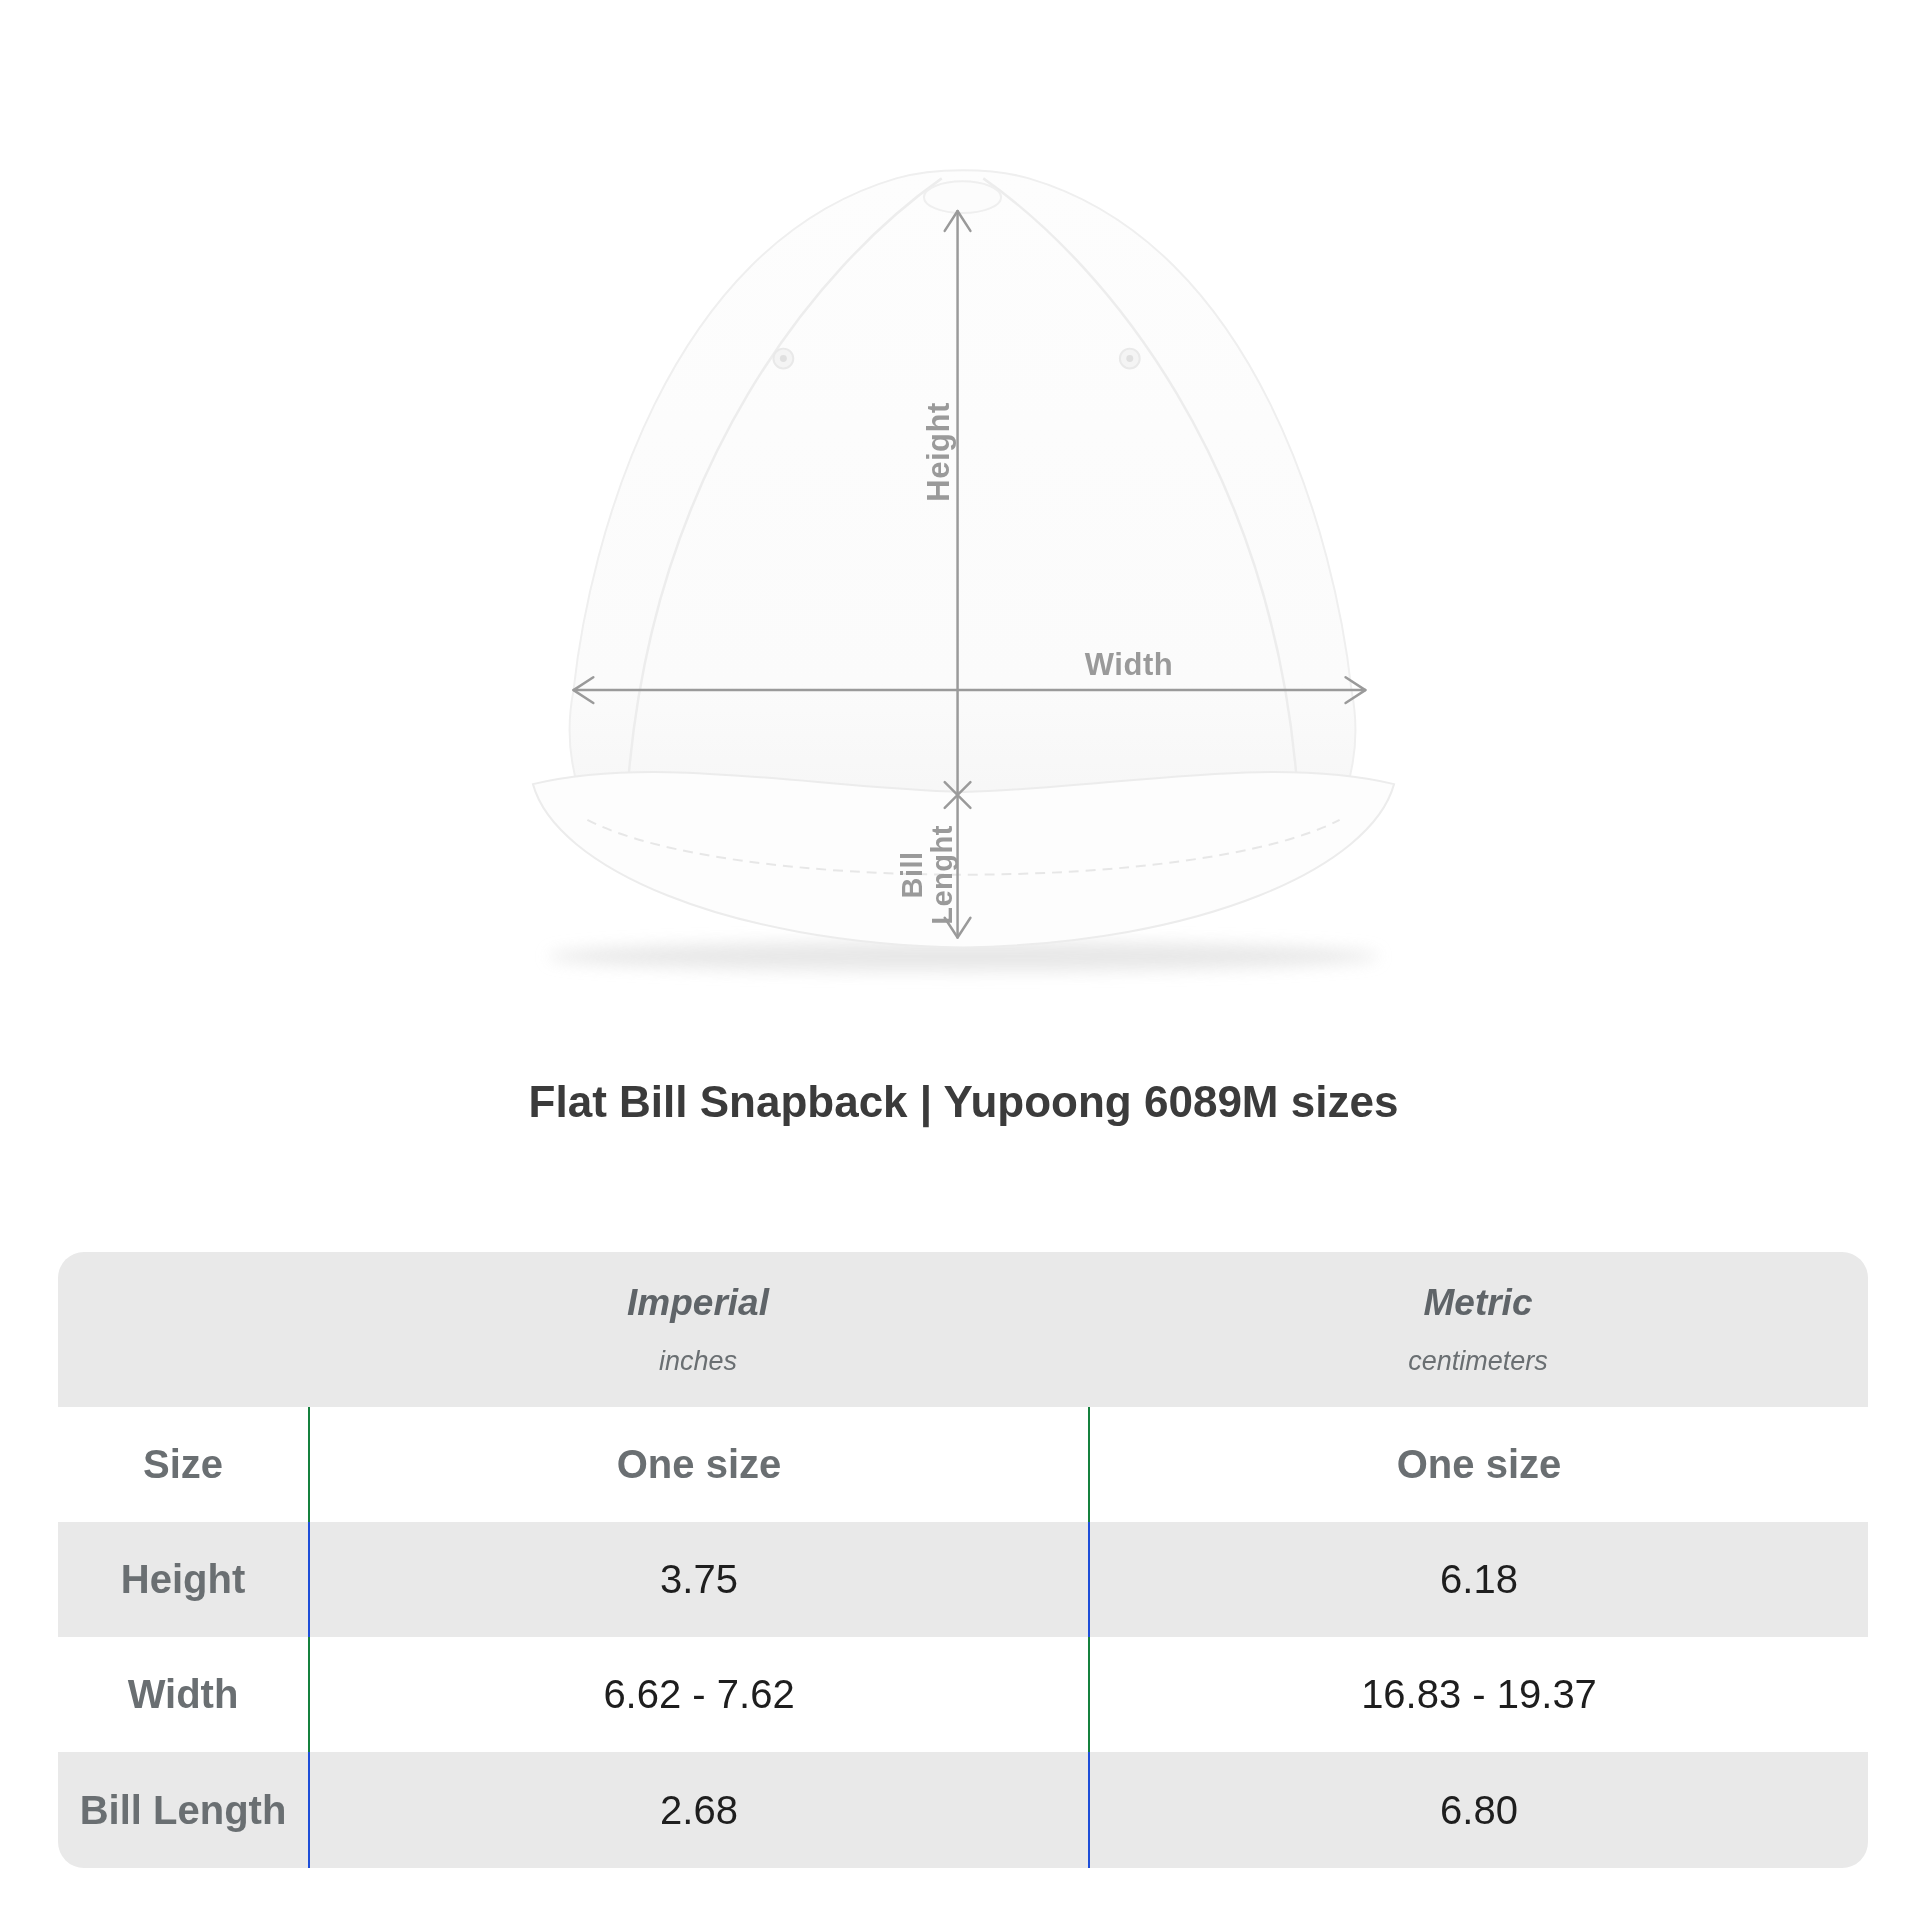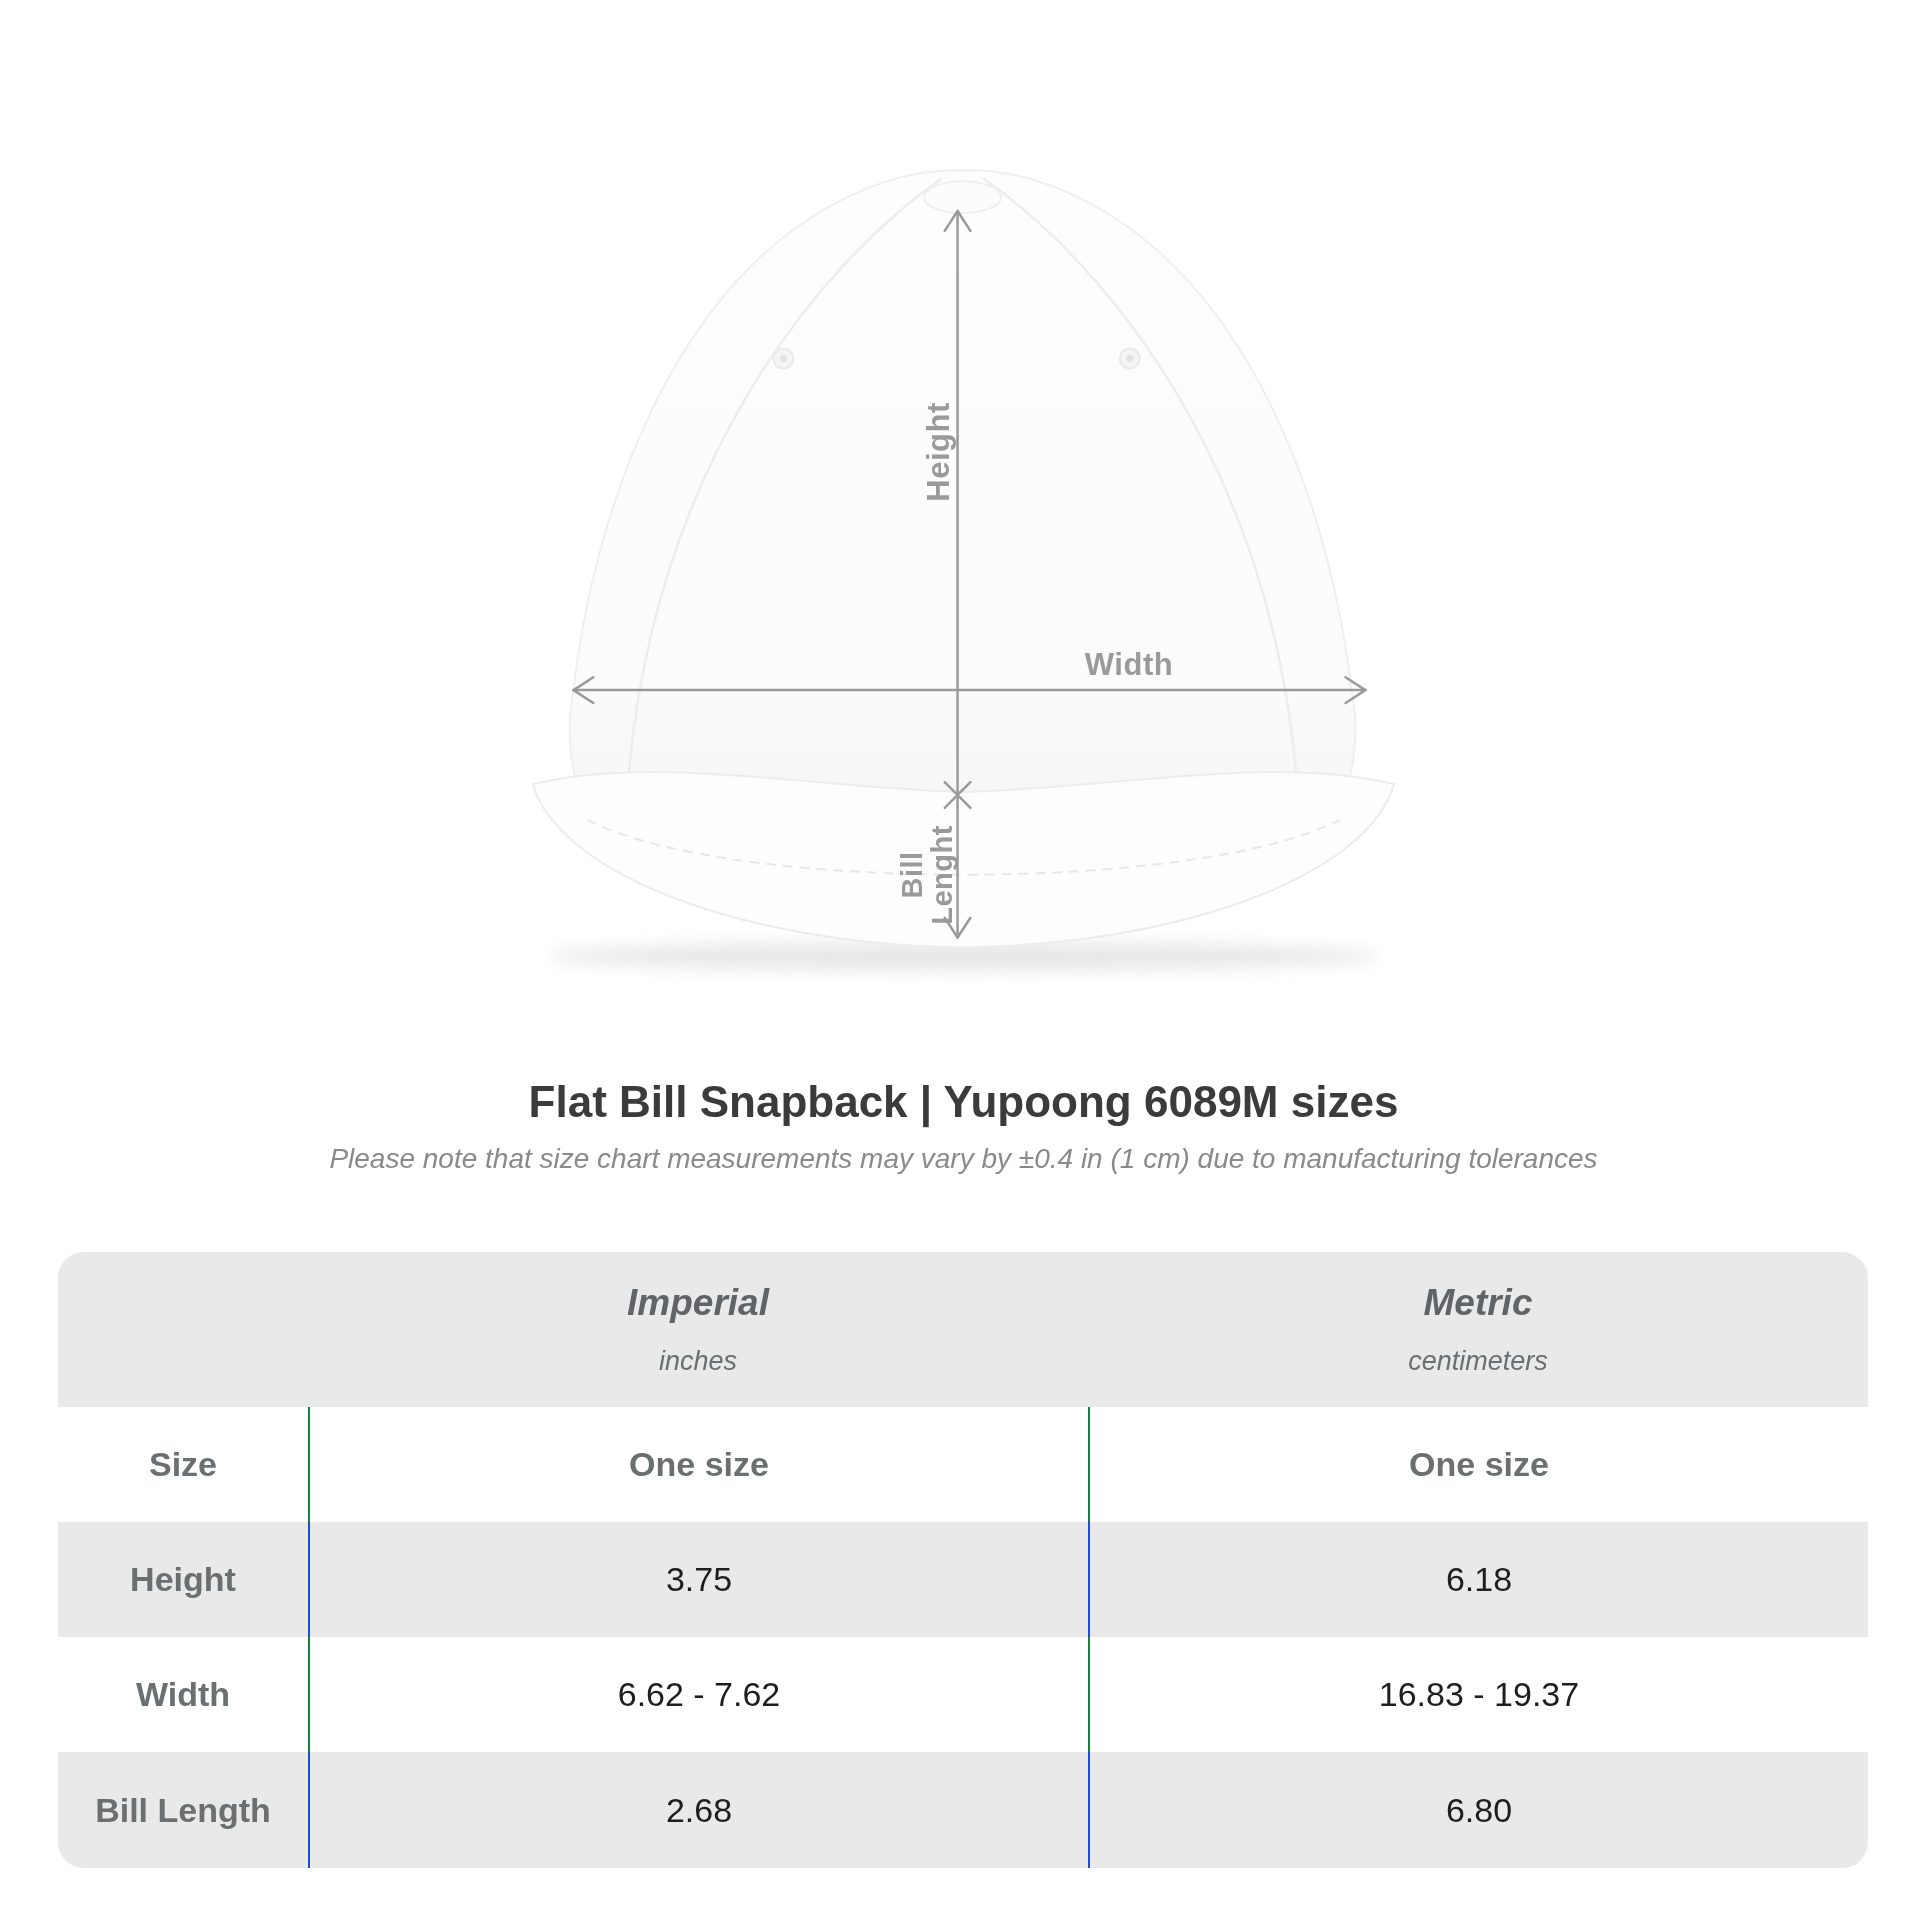--- a/index.html
+++ b/index.html
@@ -31,21 +31,21 @@
   .st-header{
     grid-column:1 / span 3;grid-row:1;background:#e9e9e9;border-radius:26px 26px 0 0;
     display:grid;grid-template-columns:250px 780px 780px;
   }
   .hdr-cell{display:flex;flex-direction:column;align-items:center;justify-content:center;gap:22px;}
   .hdr-label{font-size:37px;font-weight:bold;font-style:italic;color:#5f6468;}
   .hdr-unit{font-size:27px;font-style:italic;color:#6a6f72;}
   .st-row{display:contents;}
   .cell{
     display:flex;align-items:center;justify-content:center;
-    font-size:34px;color:#1e1e1e;
+    font-size:40px;color:#1e1e1e;
   }
   .cell.label, .cell.strong{font-weight:bold;color:#6a6f72;}
   .row-plain .cell{background:#ffffff;}
   .row-alt .cell{background:#e9e9e9;}
   .row-plain .cell.mid, .row-plain .cell.right{border-left:2px solid #15803d;}
   .row-alt .cell.mid, .row-alt .cell.right{border-left:2px solid #1d4ed8;}
   .row-last .cell.label{border-radius:0 0 0 26px;}
   .row-last .cell.right{border-radius:0 0 26px 0;}
 </style>
 </head>
@@ -112,21 +112,20 @@
       </g>
     </svg>
   </div>
 
   <div id="lbl-height" class="measure-label vertical">Height</div>
   <div id="lbl-width" class="measure-label horizontal">Width</div>
   <div id="lbl-bill" class="measure-label vertical"><span>Bill</span><br><span>Lenght</span></div>
 
   <div class="heading">
     <div class="title">Flat Bill Snapback | Yupoong 6089M sizes</div>
-    <div class="subtitle">Please note that size chart measurements may vary by ±0.4 in (1 cm) due to manufacturing tolerances</div>
   </div>
 
   <div class="size-table">
     <div class="st-header">
       <div class="hdr-cell"></div>
       <div class="hdr-cell">
         <div class="hdr-label">Imperial</div>
         <div class="hdr-unit">inches</div>
       </div>
       <div class="hdr-cell">

